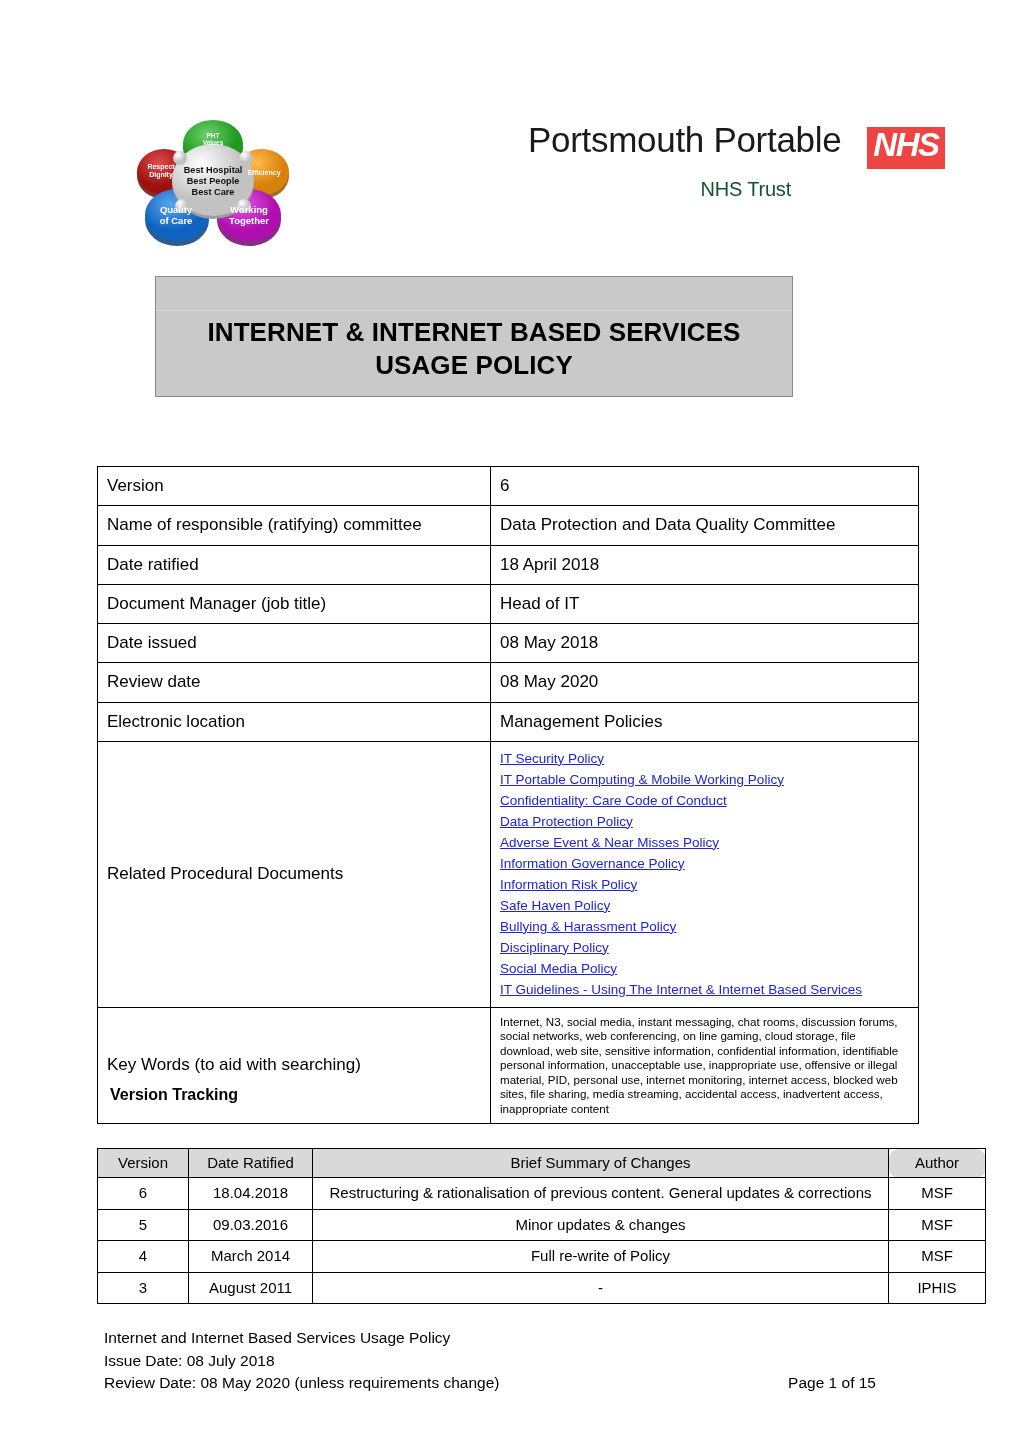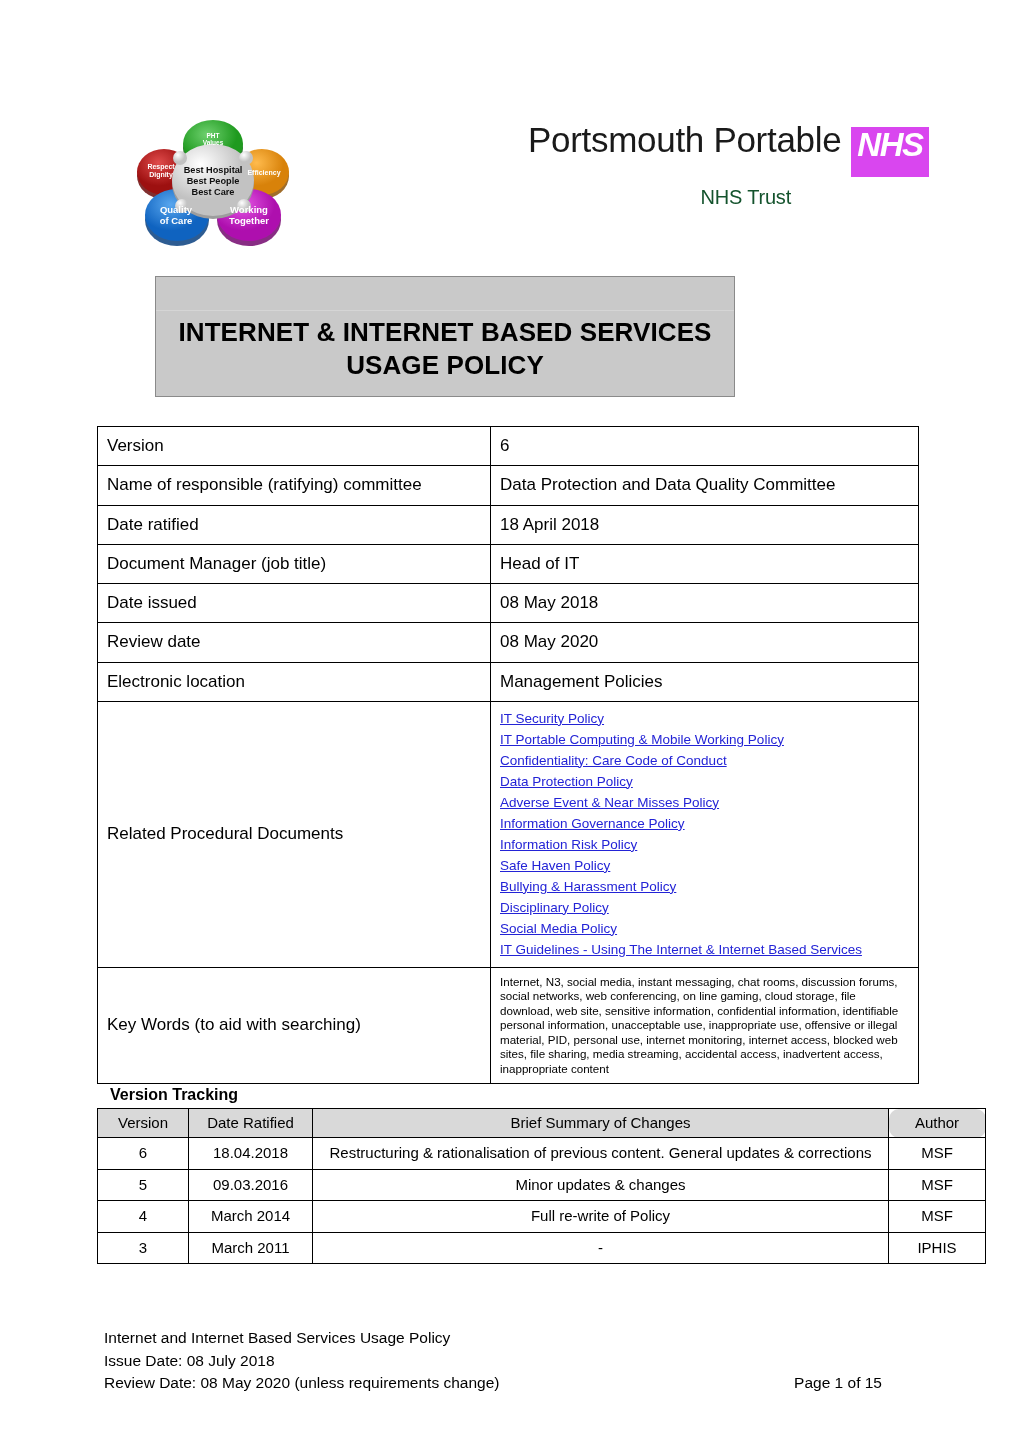--- a/index.html
+++ b/index.html
@@ -44,47 +44,47 @@
   .nhs-title {
     font-size: 35px;
     font-weight: 400;
     color: #1a1a1a;
     letter-spacing: -0.3px;
     line-height: 1;
     white-space: nowrap;
   }
   .nhs-badge {
     display: inline-block;
-    background: #d946ef;
+    background: #ef4444;
     color: #ffffff;
     font-family: "Liberation Sans", sans-serif;
     font-weight: bold;
     font-style: italic;
     font-size: 33px;
     letter-spacing: -1.5px;
-    padding: 1px 6px 16px 6px;
+    padding: 1px 6px 8px 6px;
     line-height: 1;
     vertical-align: -4px;
-    margin-left: 10px;
+    margin-left: 26px;
   }
   .nhs-sub {
     text-align: right;
     color: #14532d;
     font-size: 20px;
     margin-top: 9px;
     padding-right: 82px;
     letter-spacing: -0.2px;
   }
 
   
   .titlebox {
     position: absolute;
     left: 155px;
     top: 276px;
-    width: 580px;
+    width: 638px;
     height: 121px;
     background: #c9c9c9;
     border: 1px solid #8a8a8a;
     box-sizing: border-box;
   }
   .titlebox .hairline {
     position: absolute;
     left: 0;
     top: 33px;
     width: 100%;
@@ -99,20 +99,21 @@
     text-align: center;
     font-size: 26px;
     font-weight: bold;
     line-height: 1.27;
     letter-spacing: 0.1px;
   }
 
   
   table {
     border-collapse: collapse;
+    margin-top: 40px;
   }
   .meta {
     position: absolute;
     left: 97px;
     top: 426px;
     width: 785px;
     table-layout: fixed;
   }
   .meta td {
     border: 1.4px solid #000000;
@@ -181,21 +182,21 @@
     position: absolute;
     left: 104px;
     top: 1327px;
     width: 790px;
     font-size: 15.5px;
     line-height: 22.5px;
   }
   .footer .line { position: relative; white-space: nowrap; }
   .footer .pageno {
     position: absolute;
-    right: 12px;
+    right: 18px;
     top: 0;
   }
 </style>
 </head>
 <body>
 
 <div class="header">
 
   <div class="phtlogo">
     <svg viewBox="0 0 166 138" xmlns="http://www.w3.org/2000/svg">
@@ -360,21 +361,21 @@
       <td>MSF</td>
     </tr>
     <tr>
       <td>4</td>
       <td>March 2014</td>
       <td>Full re-write of Policy</td>
       <td>MSF</td>
     </tr>
     <tr>
       <td>3</td>
-      <td>March 2011</td>
+      <td>August 2011</td>
       <td>-</td>
       <td>IPHIS</td>
     </tr>
   </tbody>
 </table>
 
 <div class="footer">
   <div class="line">Internet and Internet Based Services Usage Policy</div>
   <div class="line">Issue Date: 08 July 2018</div>
   <div class="line">

